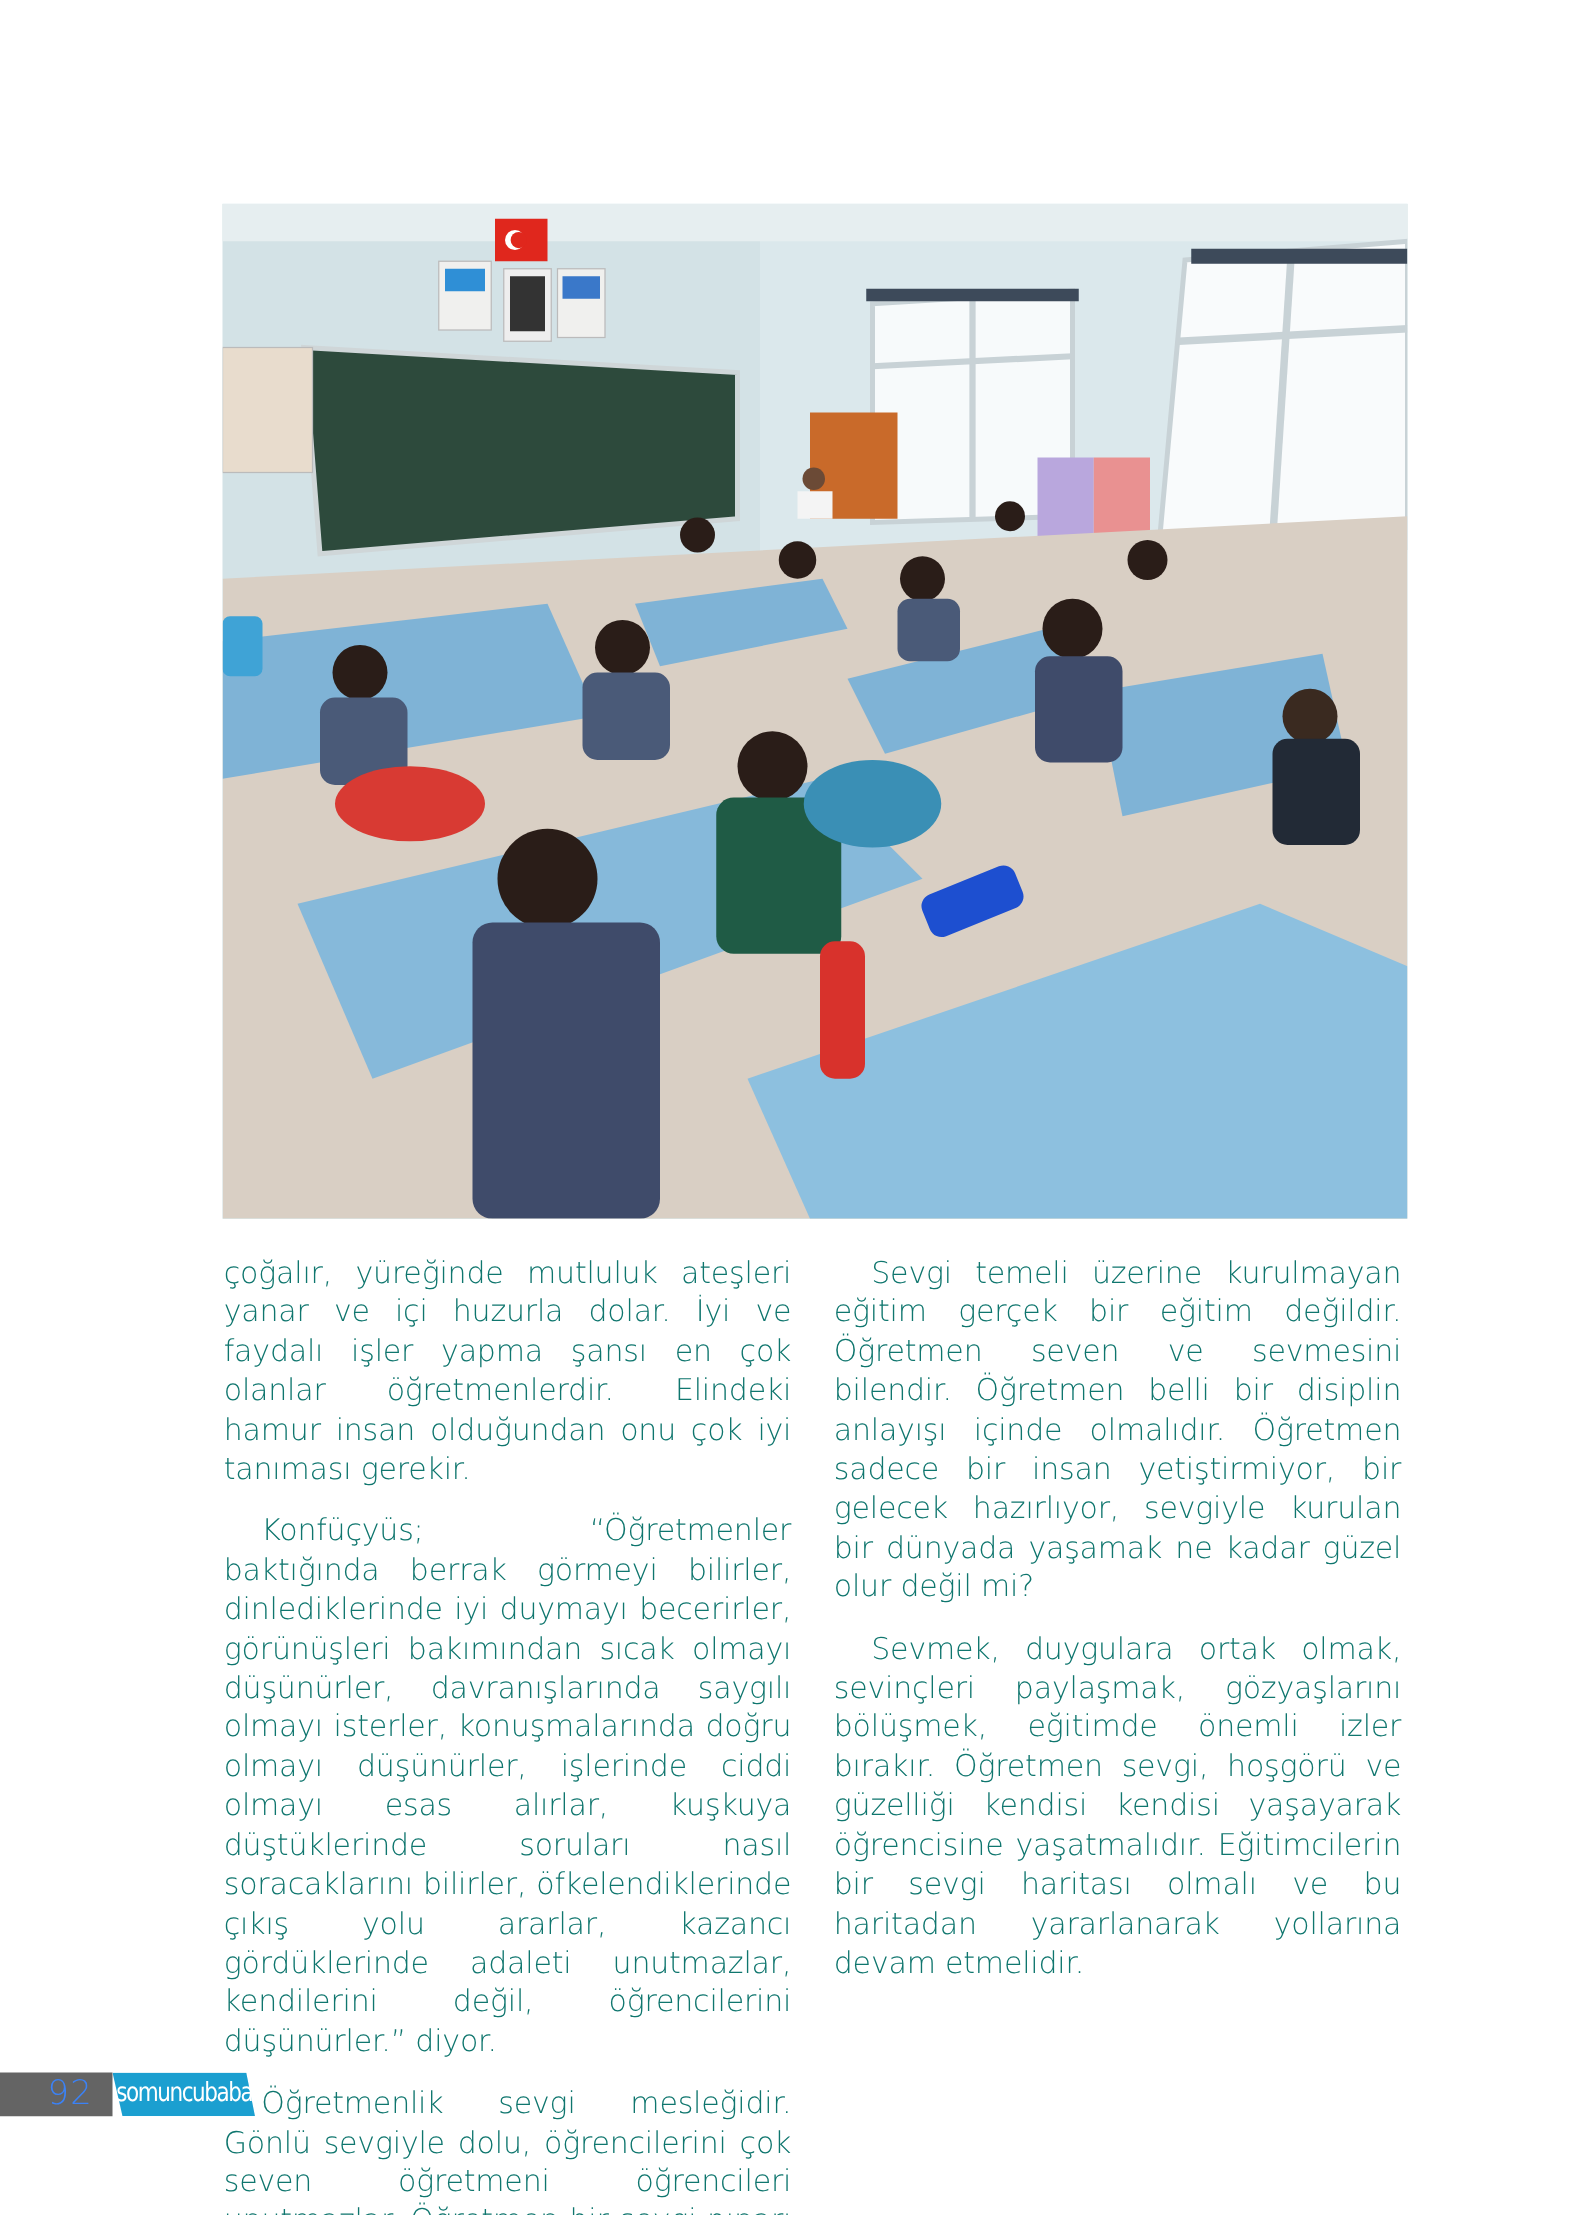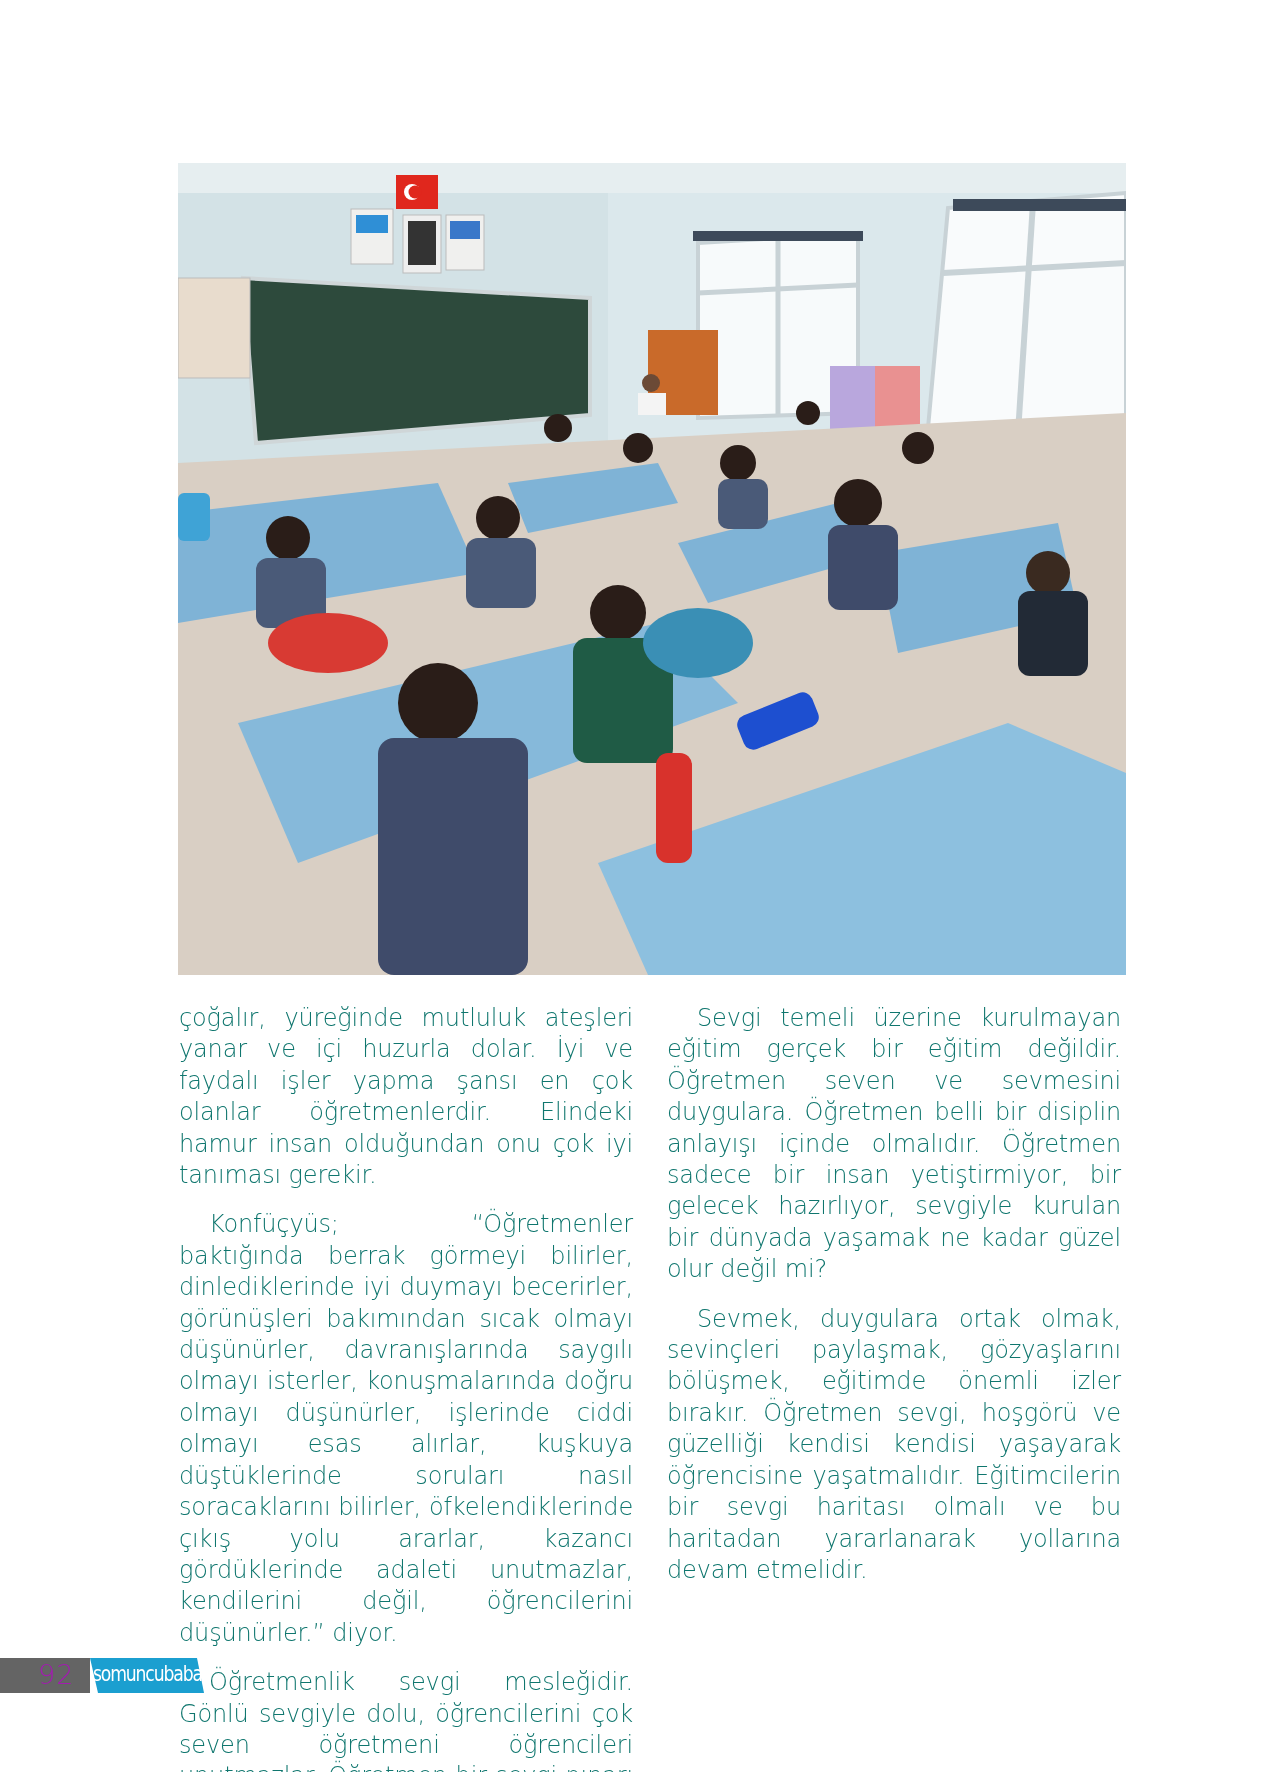--- a/index.html
+++ b/index.html
@@ -8,21 +8,21 @@
   .photo { position: absolute; left: 178px; top: 163px; width: 948px; height: 812px; overflow: hidden; background: #d8e6ea; }
   .photo svg { display: block; width: 100%; height: 100%; }
 
   .col { position: absolute; top: 1003px; width: 454px; font-size: 24px; line-height: 31.4px; color: #0f766e; letter-spacing: -0.15px; font-weight: 300; }
   .col.left { left: 179px; }
   .col.right { left: 667px; }
   .col p { margin: 0 0 18px 0; text-align: justify; text-align-last: left; hyphens: manual; }
   .col p.indent { text-indent: 30px; }
 
   .footer-page { position: absolute; left: 0; top: 1658px; width: 90px; height: 35px; background: #646464; }
-  .footer-page-num { position: absolute; left: 38px; top: 1656px; color: #a21caf; font-size: 27px; line-height: 38px; letter-spacing: 1px; font-family: "DejaVu Sans", sans-serif; font-weight: 300; }
+  .footer-page-num { position: absolute; left: 38px; top: 1656px; color: #3b82f6; font-size: 27px; line-height: 38px; letter-spacing: 1px; font-family: "DejaVu Sans", sans-serif; font-weight: 300; }
   .footer-brand { position: absolute; left: 84px; top: 1658px; width: 120px; height: 35px; background: #1b9fd0; clip-path: polygon(6px 0, 113px 0, 120px 35px, 14px 35px); }
   .footer-brand-text { position: absolute; left: 93px; top: 1658px; color: #ffffff; font-size: 21px; line-height: 33px; letter-spacing: -1.4px; font-family: "DejaVu Sans", sans-serif; transform: scaleX(0.82); transform-origin: left center; }
 </style>
 </head>
 <body>
 
 <div class="photo">
   <svg viewBox="0 0 948 812" preserveAspectRatio="none">
 
     <rect x="0" y="0" width="948" height="812" fill="#d3e2e6"></rect>
@@ -95,20 +95,20 @@
   </svg>
 </div>
 
 <div class="col left">
   <p>çoğalır, yüreğinde mutluluk ateşleri yanar ve içi huzurla dolar. İyi ve faydalı işler yapma şansı en çok olanlar öğretmenlerdir. Elindeki hamur insan olduğundan onu çok iyi tanıması gerekir.</p>
   <p class="indent">Konfüçyüs; “Öğretmenler baktığında berrak görmeyi bilirler, dinlediklerinde iyi duymayı bece­rirler, görünüşleri bakımından sıcak olmayı düşü­nürler, davranışlarında saygılı olmayı isterler, ko­nuşmalarında doğru olmayı düşünürler, işlerinde ciddi olmayı esas alırlar, kuşkuya düştüklerinde soruları nasıl soracaklarını bilirler, öfkelendik­lerinde çıkış yolu ararlar, kazancı gördüklerinde adaleti unutmazlar, kendilerini değil, öğrencilerini düşünürler.” diyor.</p>
   <p class="indent">Öğretmenlik sevgi mesleğidir. Gönlü sevgiyle dolu, öğrencilerini çok seven öğretmeni öğrenci­leri unutmazlar. Öğretmen bir sevgi pınarı olarak ömrünün sonuna kadar gürül gürül akmalı, çiçek­</p>
 </div>
 
 <div class="col right">
-  <p class="indent">Sevgi temeli üzerine kurulmayan eğitim ger­çek bir eğitim değildir. Öğretmen seven ve sev­mesini duygulara. Öğretmen belli bir disiplin anlayışı içinde olmalıdır. Öğretmen sadece bir insan ye­tiştirmiyor, bir gelecek hazırlıyor, sevgiyle kurulan bir dünyada yaşamak ne kadar güzel olur değil mi?</p>
+  <p class="indent">Sevgi temeli üzerine kurulmayan eğitim ger­çek bir eğitim değildir. Öğretmen seven ve sev­mesini bilendir. Öğretmen belli bir disiplin anlayışı içinde olmalıdır. Öğretmen sadece bir insan ye­tiştirmiyor, bir gelecek hazırlıyor, sevgiyle kurulan bir dünyada yaşamak ne kadar güzel olur değil mi?</p>
   <p class="indent">Sevmek, duygulara ortak olmak, sevinçle­ri paylaşmak, gözyaşlarını bölüşmek, eğitimde önemli izler bırakır. Öğretmen sevgi, hoşgörü ve güzelliği kendisi kendisi yaşayarak öğrencisine yaşatmalıdır. Eğitimcilerin bir sevgi haritası olma­lı ve bu haritadan yararlanarak yollarına devam etmelidir.</p>
 </div>
 
 <div class="footer-page"></div>
 <div class="footer-page-num">92</div>
 <div class="footer-brand"></div>
 <div class="footer-brand-text">somuncubaba</div>
 
 </body></html>

